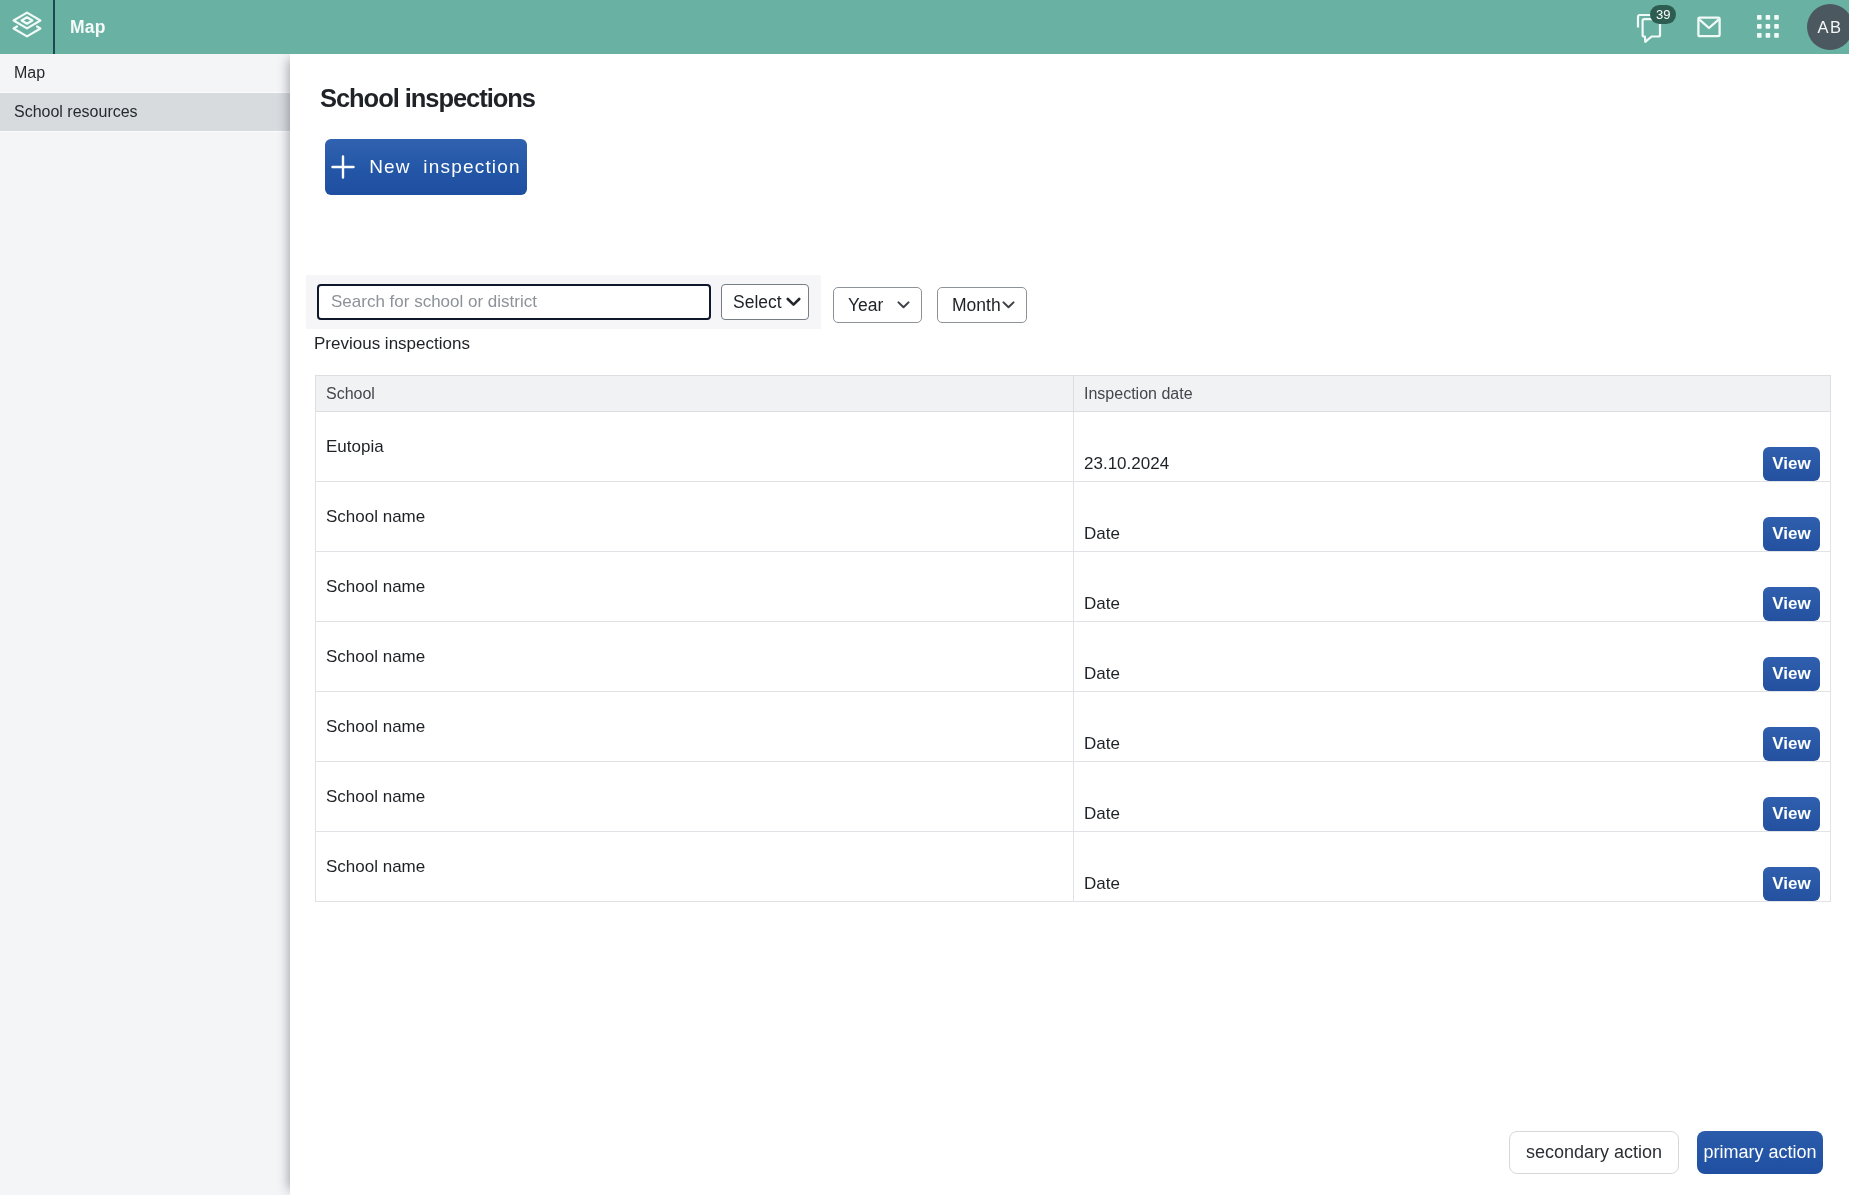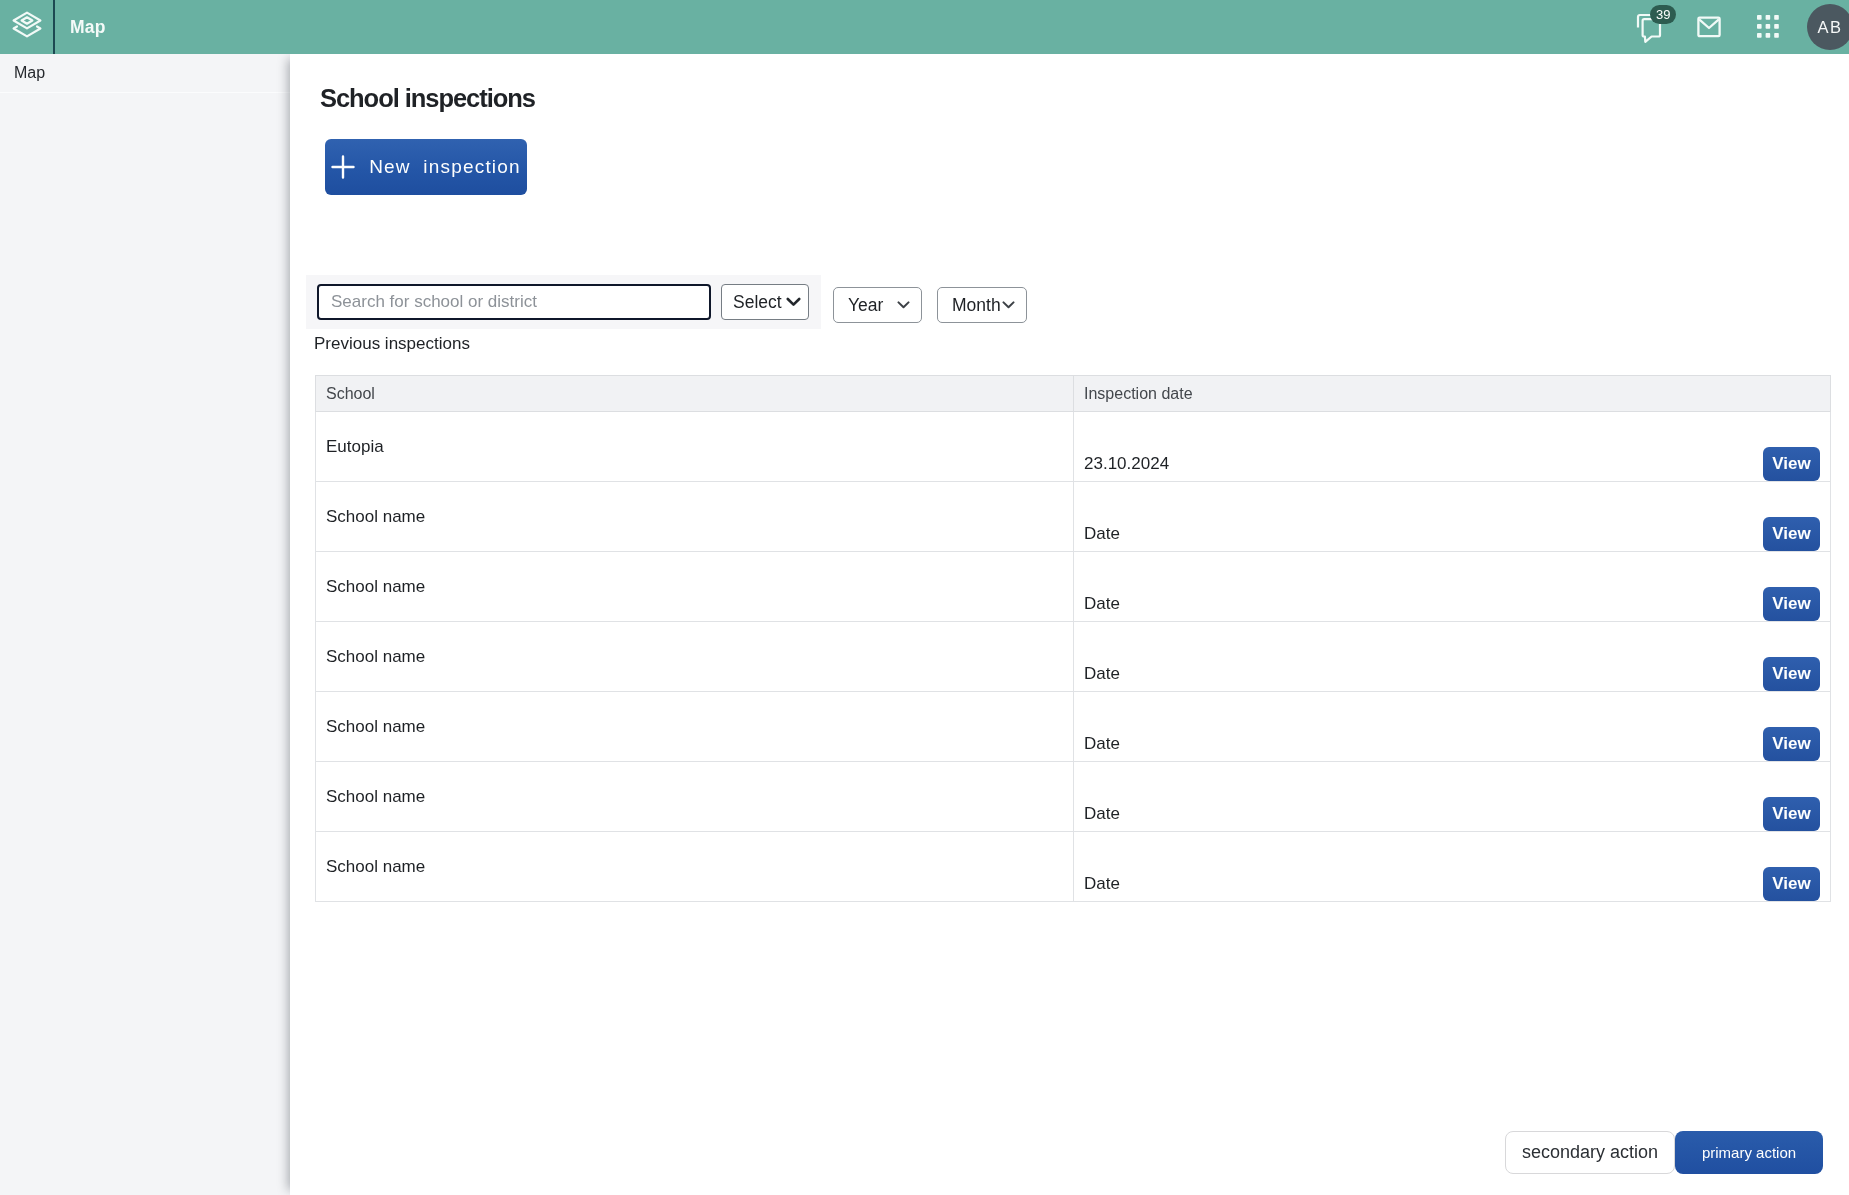--- a/index.html
+++ b/index.html
@@ -92,30 +92,30 @@
     border:1px solid #e0e2e5; background:#fff;
   }
   .cellflex { display:flex; align-items:center; justify-content:space-between;margin-top:35px; }
   .view-btn {
     width:57px; height:34px; border:none; border-radius:6px; cursor:pointer;
     background:linear-gradient(180deg,#2f5fae 0%, #24519f 100%);
     color:#fdfefe; font-size:17px; font-weight:700;
   }
 
   .footer-actions {
-    position:absolute; right:26px; bottom:21px; display:flex; gap:0; align-items:center;
+    position:absolute; right:26px; bottom:21px; display:flex; gap:18px; align-items:center;
   }
   .secondary-btn {
     width:170px; height:43px; background:#fff; border:1px solid #d8d8da; border-radius:8px;
     font-size:18px; color:#2b2f34; cursor:pointer;
   }
   .primary-btn {
-    width:148px; height:43px; border:none; border-radius:8px; cursor:pointer;
+    width:126px; height:43px; border:none; border-radius:8px; cursor:pointer;
     background:linear-gradient(180deg,#2a5cab 0%, #204fa1 100%);
-    color:#fdfefe; font-size:15px;
+    color:#fdfefe; font-size:18px;
   }
 </style>
 </head>
 <body>
 
 <header class="topbar">
   <div class="logo-box">
     <span>
       <svg width="30" height="28" viewBox="0 0 30 28" fill="none" stroke="#f2faf7" stroke-width="2.2" stroke-linecap="round" stroke-linejoin="round">
         <path d="M15 1.6 L28.4 9.5 L15 17.4 L1.6 9.5 Z"></path>
@@ -163,20 +163,21 @@
     </button>
 
     <div class="avatar">AB</div>
   </div>
 </header>
 
 <div class="shell">
 
   <nav class="sidebar">
     <div class="side-item">Map</div>
+    <div class="side-item selected">School resources</div>
   </nav>
 
   <main class="main">
 
     <h1 class="page-title">School inspections</h1>
 
     <button class="new-btn">
       <span style="display:flex;">
         <svg width="24" height="24" viewBox="0 0 24 24" fill="none" stroke="#fdfefe" stroke-width="2.4" stroke-linecap="round">
           <path d="M12 1.5 V22.5 M1.5 12 H22.5"></path>

